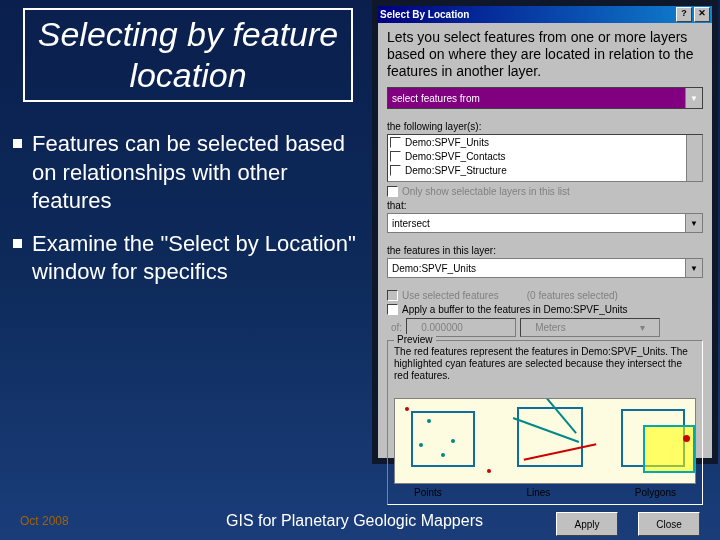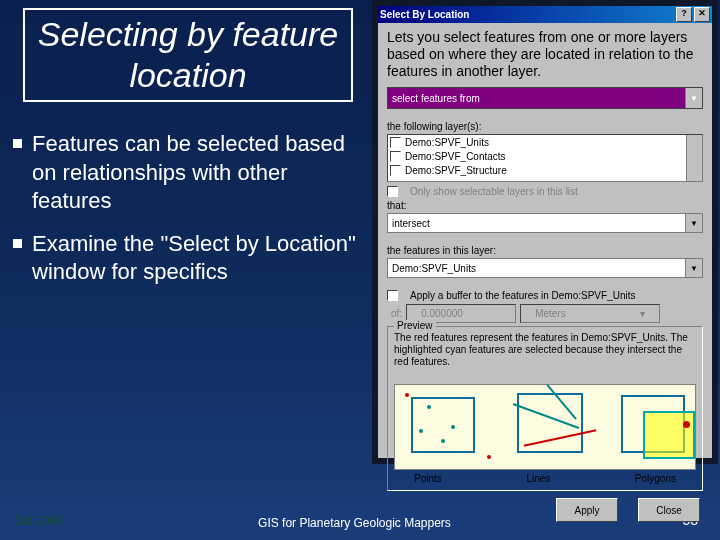--- a/index.html
+++ b/index.html
@@ -1,40 +1,40 @@
 <!DOCTYPE html>
 <html><head>
 <meta charset="utf-8">
 <style>
 body{margin:0;width:720px;height:540px;background:linear-gradient(to bottom,#0a1f4d 0%,#0d2a5a 50%,#1a3d7a 100%);font-family:Arial,sans-serif;position:relative;overflow:hidden}
 .slide-title{position:absolute;left:23px;top:8px;width:330px;height:94px;border:2px solid #fff;box-sizing:border-box;display:flex;align-items:center;justify-content:center;color:#fff;font-size:34px;font-style:italic;text-align:center;line-height:1.2}
 .bullets{position:absolute;left:13px;top:130px;width:350px;color:#fff;font-size:22px}
 .bullet{display:flex;margin-bottom:14px}
 .bullet .sq{width:9px;height:9px;background:#fff;margin-top:9px;margin-right:10px;flex-shrink:0}
 .bullet-text{line-height:1.3}
-.footer-left{position:absolute;left:14px;bottom:12px;color:#14532d;font-size:12px}
-.footer-center{position:absolute;left:0;right:11px;bottom:10px;text-align:center;color:#fff;font-size:12px;line-height:1.2}
+.footer-left{position:absolute;left:20px;bottom:12px;color:#a16207;font-size:12px}
+.footer-center{position:absolute;left:0;right:11px;bottom:10px;text-align:center;color:#fff;font-size:16px;line-height:1.2}
 .footer-right{position:absolute;right:22px;bottom:12px;color:#fff;font-size:14px}
 .dialog{position:absolute;left:372px;top:0;width:346px;height:464px;background:#c0c0c0;border:6px solid #0f172a;box-sizing:border-box;font-family:"MS Sans Serif",Tahoma,sans-serif;font-size:10px;color:#000}
 .titlebar{height:17px;background:linear-gradient(to right,#000080,#1084d0);color:#fff;display:flex;align-items:center;padding:0 2px;font-size:10px;font-weight:bold}
 .titlebar .spacer{flex:1}
 .tb-btn{width:14px;height:13px;margin-left:2px;background:#c0c0c0;border:1px solid #fff;border-right-color:#404040;border-bottom-color:#404040;font-size:9px;line-height:11px;text-align:center;color:#000}
 .dlg-body{padding:6px 9px}
 .desc{font-size:14px;line-height:1.2;margin-bottom:8px}
 .label{font-size:10px;margin-bottom:2px}
 .combo{height:18px;border:1px solid #7b7b7b;background:#fff;display:flex;align-items:center;margin-bottom:12px;position:relative}
 .combo.purple{background:#800080;color:#fff;border:1px solid #404040;height:20px}
 .combo-text{padding:0 4px;font-size:10px;flex:1}
 .combo-btn{width:16px;height:100%;background:#c0c0c0;border-left:1px solid #808080;display:flex;align-items:center;justify-content:center;font-size:8px}
 .listbox{height:46px;border:1px solid #7b7b7b;border-top-color:#404040;border-left-color:#404040;background:#fff;overflow:hidden;margin-bottom:4px;position:relative}
 .listbox .item{display:flex;align-items:center;height:14px;padding-left:2px;font-size:10px}
 .cb{width:11px;height:11px;border:1px solid #404040;border-right-color:#fff;border-bottom-color:#fff;background:#fff;margin-right:4px;display:inline-block;vertical-align:middle;box-sizing:border-box}
 .sb{position:absolute;right:0;top:0;bottom:0;width:15px;background:#c0c0c0;border-left:1px solid #808080}
 .row{display:flex;align-items:center;margin-bottom:3px;gap:4px}
-.chk-row{display:flex;align-items:flex-start;margin-bottom:3px;font-size:10px;gap:8px}
+.chk-row{display:flex;align-items:flex-start;margin-bottom:3px;font-size:10px;gap:0}
 .gray{color:#808080}
 .field{height:17px;border:1px solid #7b7b7b;border-top-color:#404040;border-left-color:#404040;background:#fff;padding:0 14px;font-size:10px;display:flex;align-items:center}
 .field.disabled{background:#c0c0c0;color:#808080}
 .preview-group{border:1px solid #808080;border-right-color:#fff;border-bottom-color:#fff;padding:5px 6px 6px;margin-top:2px;position:relative}
 .preview-group .legend{position:absolute;top:-7px;left:6px;background:#c0c0c0;padding:0 3px;font-size:10px}
 .pv-text{font-size:10px;line-height:1.2;margin-bottom:16px}
 .pv-img{height:84px;background:#fefce0;border:1px solid #808080;position:relative;overflow:hidden}
 
 .poly{position:absolute;border:2px solid #0f6e9e}
 .dot{width:4px;height:4px;background:#c00;border-radius:50%;position:absolute}
@@ -109,20 +109,25 @@
       <span class="combo-text">intersect</span>
       <span class="combo-btn">▼</span>
     </div>
 
     <div class="label">the features in this layer:</div>
     <div class="combo">
       <span class="combo-text">Demo:SPVF_Units</span>
       <span class="combo-btn">▼</span>
     </div>
 
+    <div class="chk-row gray">
+      <span class="cb" style="background:#c0c0c0"></span>
+      <span>Use selected features</span>
+      <span style="margin-left:28px">(0 features selected)</span>
+    </div>
 
     <div class="chk-row">
       <span class="cb"></span>
       <span>Apply a buffer to the features in Demo:SPVF_Units</span>
     </div>
     <div class="row gray" style="margin-left:4px">
       <span>of:</span>
       <span class="field disabled" style="width:80px">0.000000</span>
       <span class="field disabled" style="width:110px;justify-content:space-between">
         <span>Meters</span>

